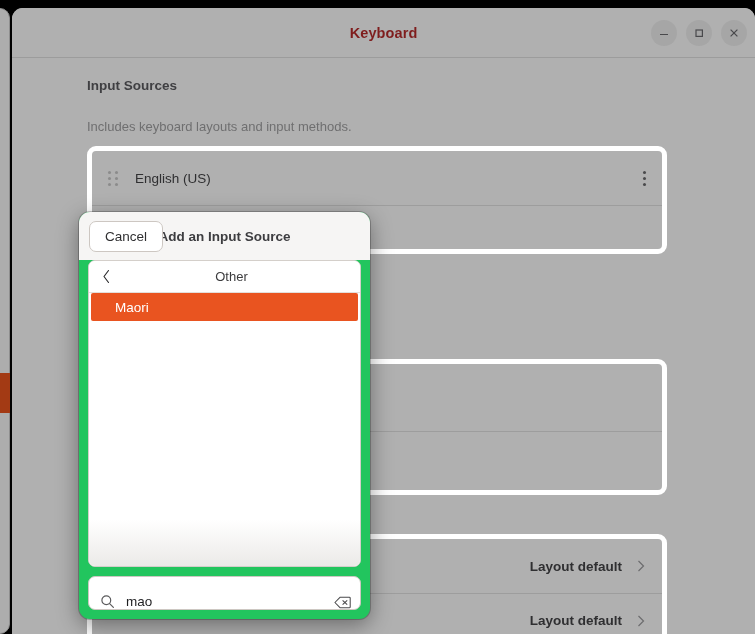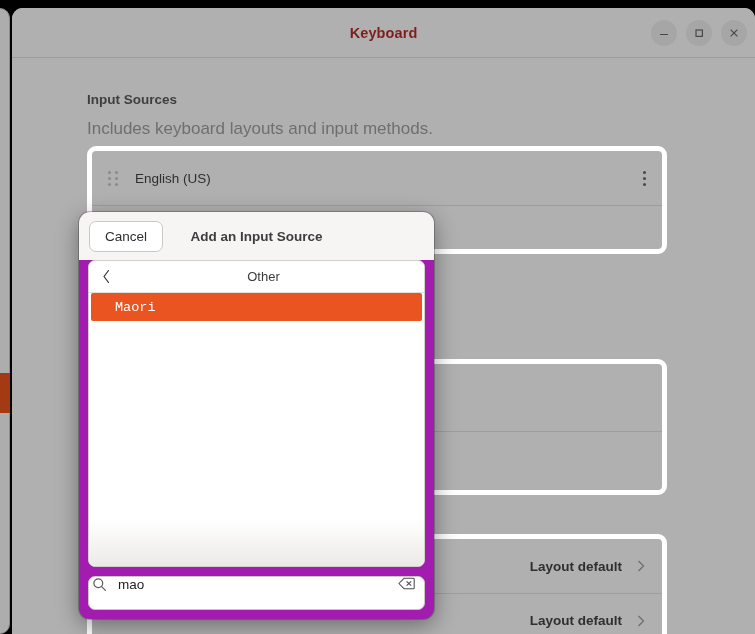--- a/index.html
+++ b/index.html
@@ -101,21 +101,21 @@
     padding: 0;
   }
   .section-title {
     position: absolute;
     font-size: 13.5px;
     font-weight: bold;
     color: #3f3f42;
   }
   .section-sub {
     position: absolute;
-    font-size: 17px;
+    font-size: 13px;
     color: #6f6f70;
   }
 
   
   .card {
     position: absolute;
     background: #b0b0b0;
     border: 5px solid #ffffff;
     border-radius: 9px;
     box-sizing: border-box;
@@ -171,23 +171,23 @@
     color: #6c6c6e;
     display: flex;
     align-items: center;
   }
 
   
   .dialog {
     position: absolute;
     left: 79px;
     top: 212px;
-    width: 355px;
+    width: 291px;
     height: 407px;
-    background: #a21caf;
+    background: #22c55e;
     border-radius: 11px;
     box-shadow: 0 6px 22px rgba(0,0,0,0.40), 0 0 0 1px rgba(0,0,0,0.22);
     display: flex;
     flex-direction: column;
     overflow: hidden;
   }
   .dlg-header {
     position: relative;
     height: 48px;
     flex: 0 0 48px;
@@ -272,21 +272,20 @@
     overflow: hidden;
   }
   .list-row {
     height: 28px;
     display: flex;
     align-items: center;
     padding: 0 0 0 24px;
     font-size: 13.5px;
     color: #2f2f31;
     box-sizing: border-box;
-    font-family: Liberation Mono, monospace;
   }
   .list-row.selected {
     background: #e95420;
     color: #ffffff;
     margin: 0 2px;
     border-radius: 2px;
   }
   .list-fade {
     position: absolute;
     left: 0; right: 0; bottom: 0;
@@ -297,22 +296,22 @@
 
   
   .dlg-search {
     margin: 9px;
     height: 34px;
     flex: 0 0 34px;
     background: #ffffff;
     border: 1px solid #cdc7c2;
     border-radius: 7px;
     display: flex;
-    align-items: flex-start;
-    padding: 0 9px 0 3px;
+    align-items: flex-end;
+    padding: 0 9px 0 11px;
     box-sizing: border-box;
   }
   .search-icon { color: #5b5b5d; display: flex; align-items: center; }
   .search-text {
     margin-left: 11px;
     font-size: 13.5px;
     color: #1f1f21;
     flex: 1 1 auto;
   }
   .clear-icon { color: #4a4a4c; display: flex; align-items: center; }
@@ -354,21 +353,21 @@
                 <line x1="2.6" y1="2.6" x2="9.4" y2="9.4" stroke="currentColor" stroke-width="1.2"></line>
                 <line x1="9.4" y1="2.6" x2="2.6" y2="9.4" stroke="currentColor" stroke-width="1.2"></line>
               </svg>
           </span>
         </div>
       </div>
     </div>
 
     <div class="wbody">
 
-      <div class="section-title" style="left:75px; top:34px;">Input Sources</div>
+      <div class="section-title" style="left:75px; top:20px;">Input Sources</div>
       <div class="section-sub" style="left:75px; top:61px;">Includes keyboard layouts and input methods.</div>
 
       <div class="card" style="left:75px; top:88px; width:580px; height:108px;">
         <div class="card-row">
           <span class="drag-handle">
             <i></i>
               <i></i>
               <i></i>
               <i></i>
               <i></i>

